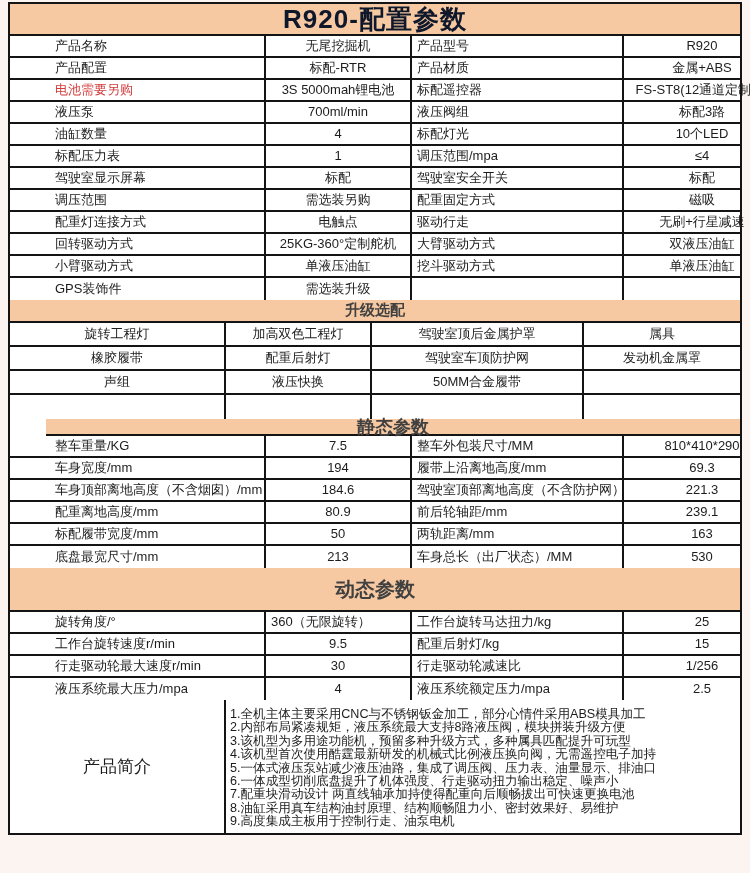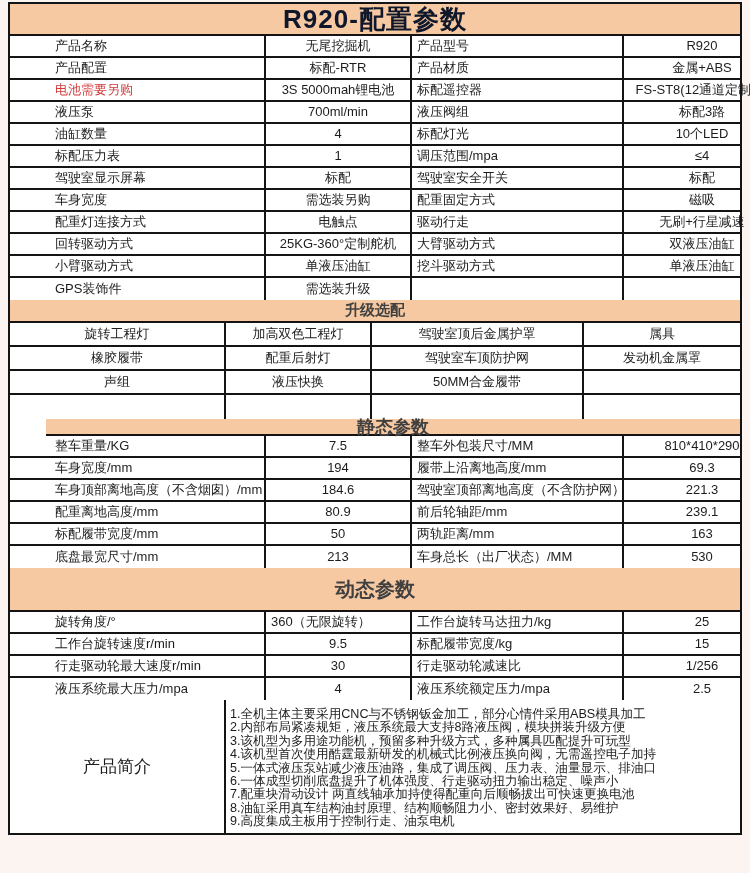--- a/index.html
+++ b/index.html
@@ -136,21 +136,21 @@
           <div class="cell left">调压范围/mpa</div>
           <div class="cell center">≤4</div>
         </div>
         <div class="row">
           <div class="cell left">驾驶室显示屏幕</div>
           <div class="cell center">标配</div>
           <div class="cell left">驾驶室安全开关</div>
           <div class="cell center">标配</div>
         </div>
         <div class="row">
-          <div class="cell left">车身宽度</div>
+          <div class="cell left">调压范围</div>
           <div class="cell center">需选装另购</div>
           <div class="cell left">配重固定方式</div>
           <div class="cell center">磁吸</div>
         </div>
         <div class="row">
           <div class="cell left">配重灯连接方式</div>
           <div class="cell center">电触点</div>
           <div class="cell left">驱动行走</div>
           <div class="cell center">无刷+行星减速</div>
         </div>
@@ -246,21 +246,21 @@
     <div class="h21" id="dynamic-rows">
         <div class="row">
           <div class="cell left">旋转角度/°</div>
           <div class="cell left">360（无限旋转）</div>
           <div class="cell left">工作台旋转马达扭力/kg</div>
           <div class="cell center">25</div>
         </div>
         <div class="row">
           <div class="cell left">工作台旋转速度r/min</div>
           <div class="cell center">9.5</div>
-          <div class="cell left">标配履带宽度/kg</div>
+          <div class="cell left">配重后射灯/kg</div>
           <div class="cell center">15</div>
         </div>
         <div class="row">
           <div class="cell left">行走驱动轮最大速度r/min</div>
           <div class="cell center">30</div>
           <div class="cell left">行走驱动轮减速比</div>
           <div class="cell center">1/256</div>
         </div>
         <div class="row">
           <div class="cell left">液压系统最大压力/mpa</div>

